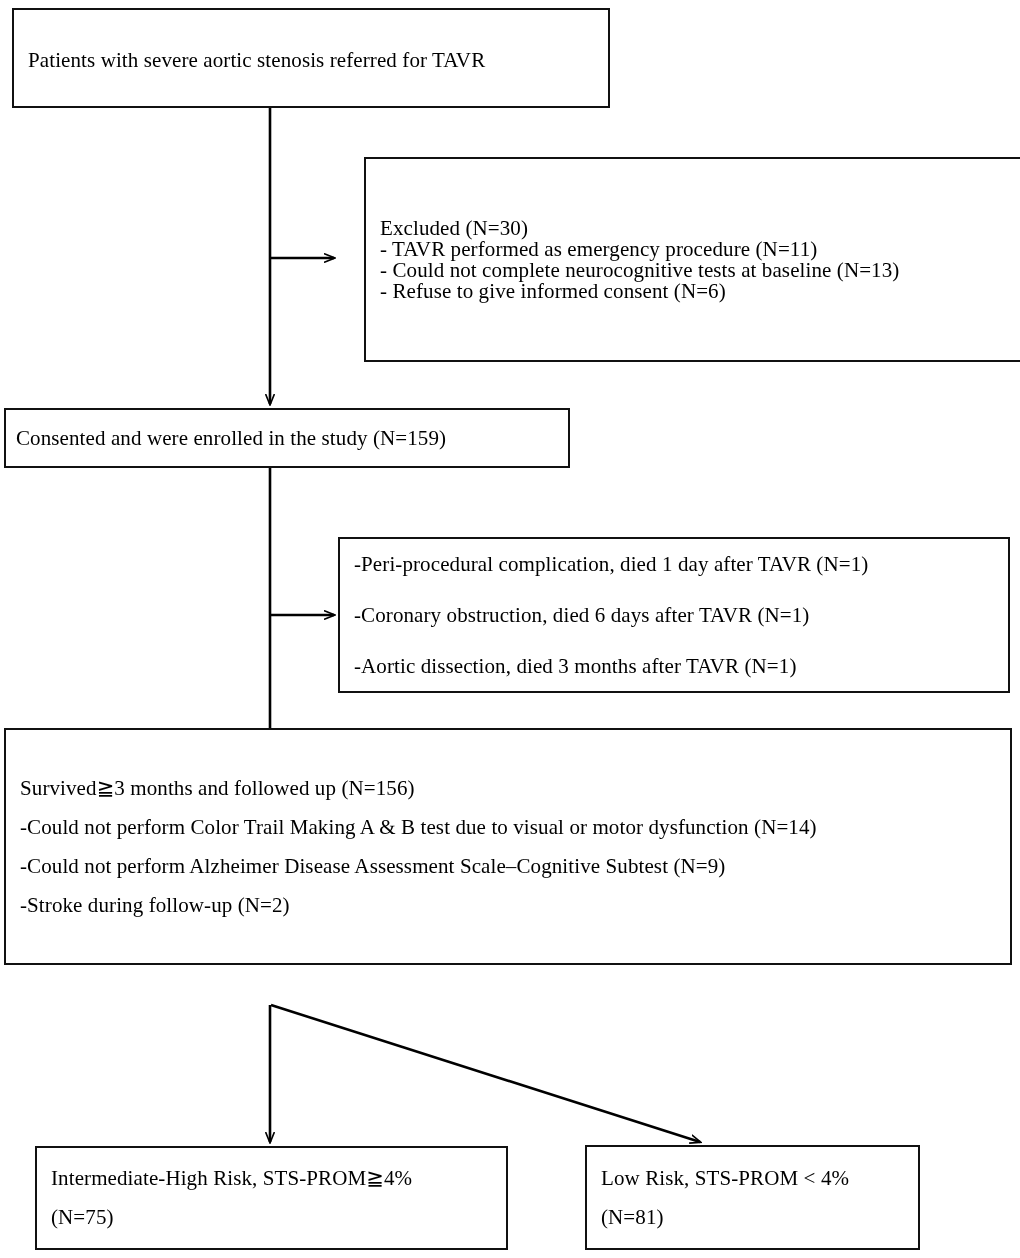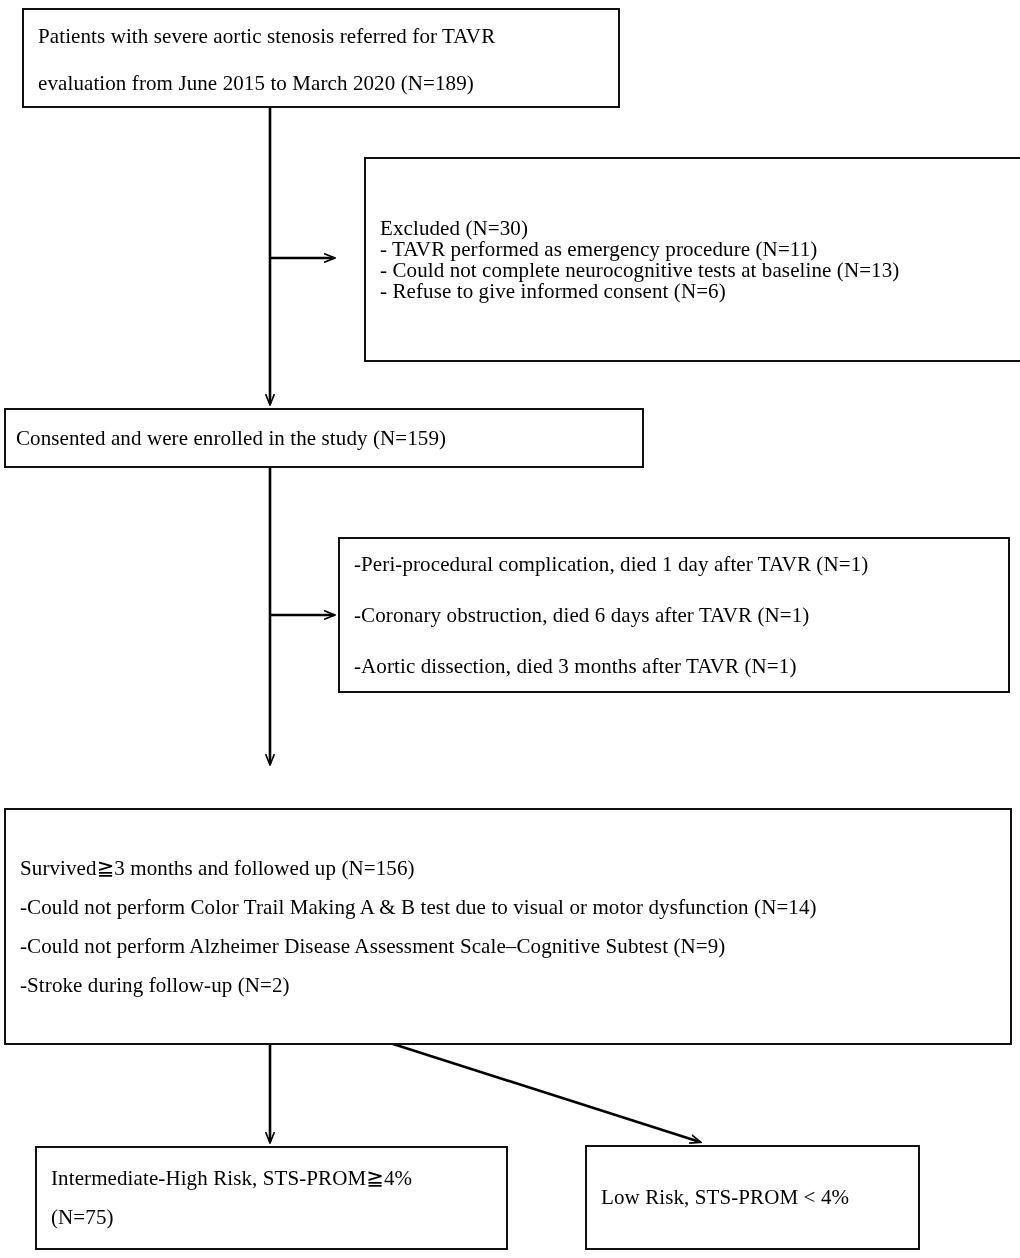--- a/index.html
+++ b/index.html
@@ -29,40 +29,40 @@
   }
   .node .line {
     font-size: 21px;
     line-height: 1.0;
     white-space: nowrap;
     color: #000000;
     letter-spacing: 0.1px;
   }
   
   #node-referred {
-    left: 22px; top: 8px; width: 598px; height: 100px;
+    left: 12px; top: 8px; width: 598px; height: 100px;
     padding: 10px 0 6px 14px;
     gap: 26px;
   }
   #node-excluded {
     left: 338px; top: 157px; width: 672px; height: 205px;
     padding: 14px 0 14px 14px;
     margin-left: 26px;
   }
   #node-consented {
-    left: 4px; top: 408px; width: 640px; height: 60px;
+    left: 4px; top: 408px; width: 566px; height: 60px;
     padding: 0 0 0 10px;
   }
   #node-complications {
     left: 338px; top: 537px; width: 672px; height: 156px;
     padding: 10px 0 10px 14px;
     gap: 30px;
   }
   #node-survived {
-    left: 4px; top: 808px; width: 1008px; height: 237px;
+    left: 4px; top: 728px; width: 1008px; height: 237px;
     padding: 12px 8px 12px 14px;
     gap: 18px;
   }
   #node-intermediate-high {
     left: 35px; top: 1146px; width: 473px; height: 104px;
     padding: 6px 0 6px 14px;
     gap: 18px;
   }
   #node-low-risk {
     left: 585px; top: 1145px; width: 335px; height: 105px;
@@ -102,21 +102,20 @@
 
     <line x1="270" y1="615" x2="334" y2="615" stroke-width="2.6" marker-end="url(#arrowhead)"></line>
 
     <line x1="270" y1="1005" x2="270" y2="1142" stroke-width="2.6" marker-end="url(#arrowhead)"></line>
 
     <line x1="271" y1="1005" x2="700" y2="1142" stroke-width="2.6" marker-end="url(#arrowhead)"></line>
   </svg>
 
   <div class="node" id="node-referred">
     <div class="line">Patients with severe aortic stenosis referred for TAVR</div>
-    <div class="line">evaluation from June 2015 to March 2020 (N=189)</div>
   </div>
 
   <div class="node" id="node-excluded">
     <div class="line">Excluded (N=30)</div>
     <div class="line">- TAVR  performed as emergency  procedure (N=11)</div>
     <div class="line">- Could not complete neurocognitive  tests at baseline (N=13)</div>
     <div class="line">- Refuse to give informed  consent (N=6)</div>
   </div>
 
   <div class="node" id="node-consented">
@@ -136,15 +135,16 @@
     <div class="line">-Stroke during follow-up (N=2)</div>
   </div>
 
   <div class="node" id="node-intermediate-high">
     <div class="line">Intermediate-High  Risk, STS-PROM≧4%</div>
     <div class="line">(N=75)</div>
   </div>
 
   <div class="node" id="node-low-risk">
     <div class="line">Low Risk, STS-PROM &lt; 4%</div>
+    <div class="line">(N=81)</div>
   </div>
 
 </div>
 
 </body></html>

